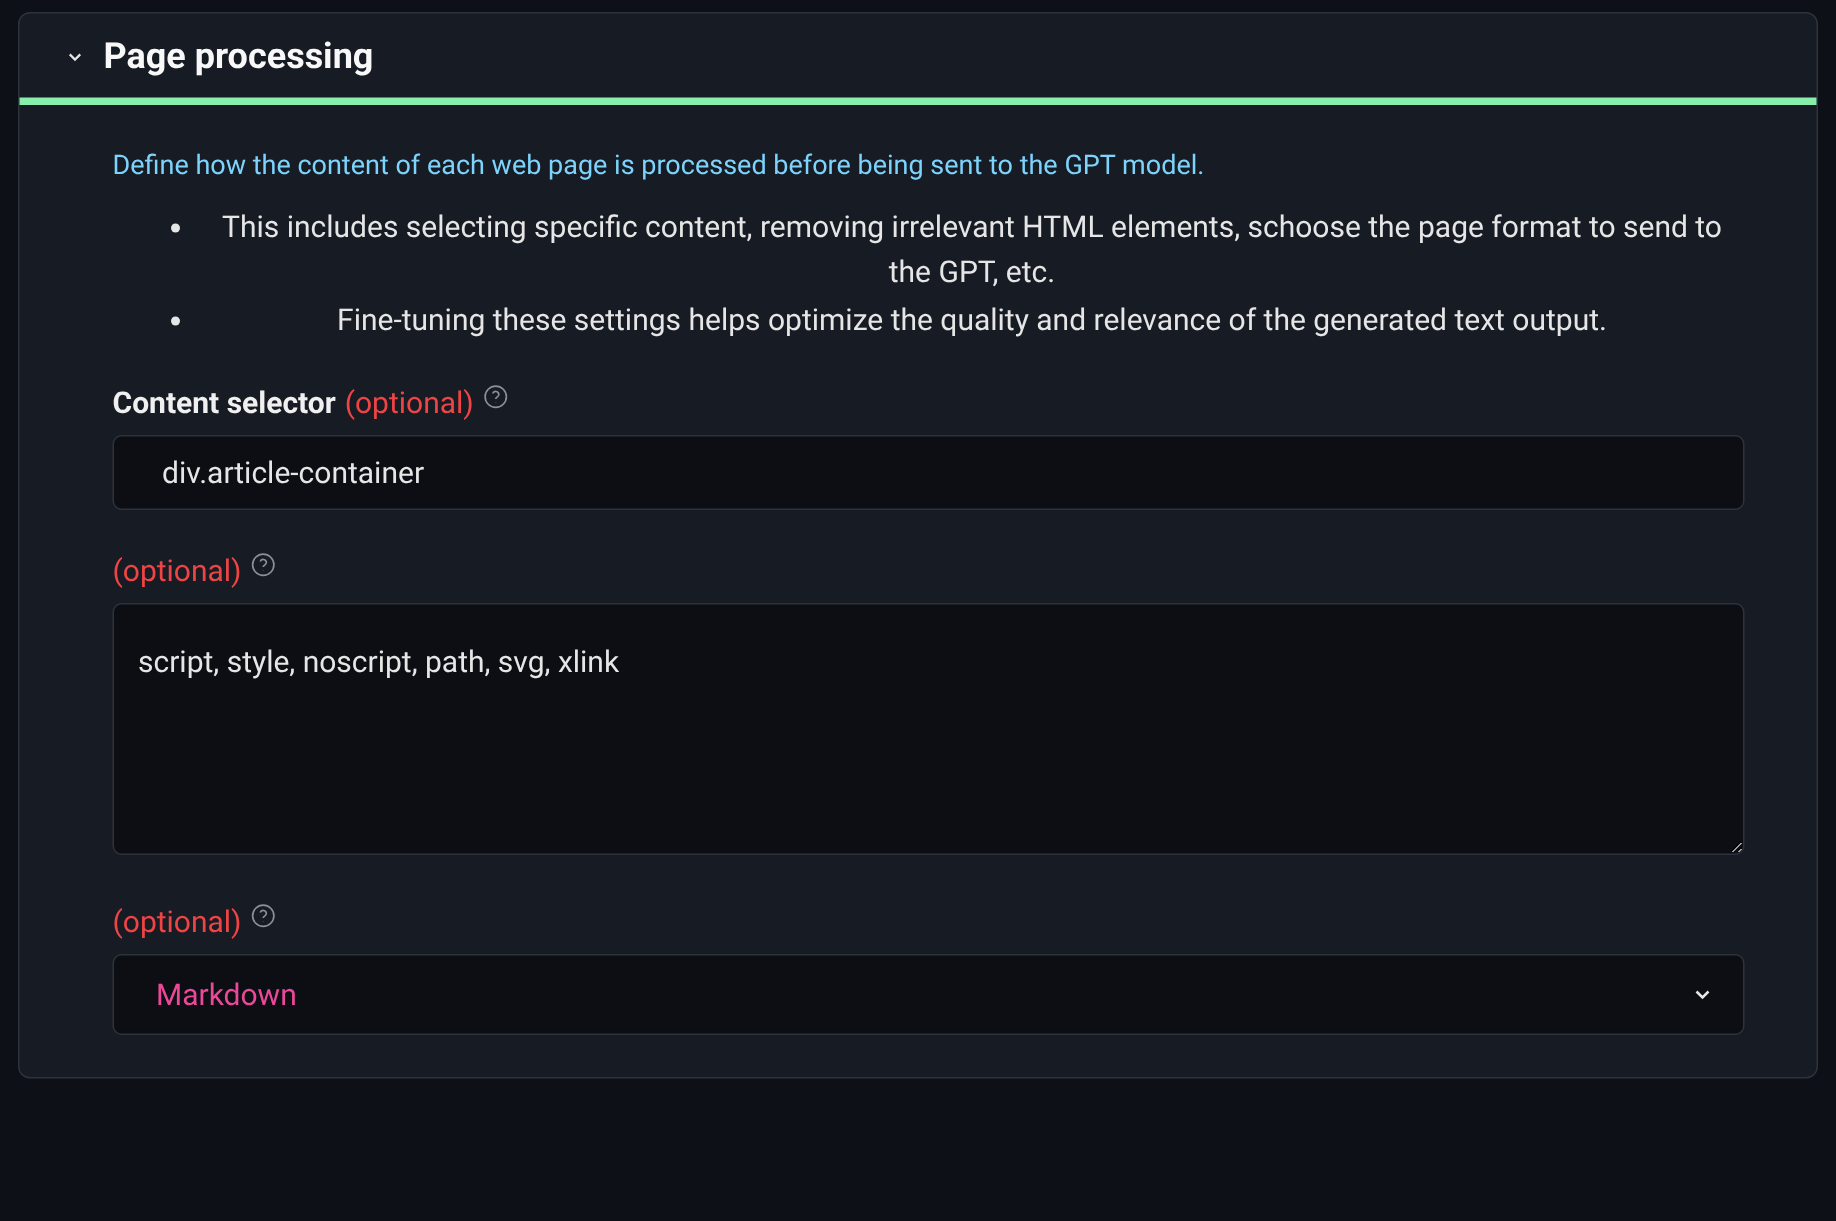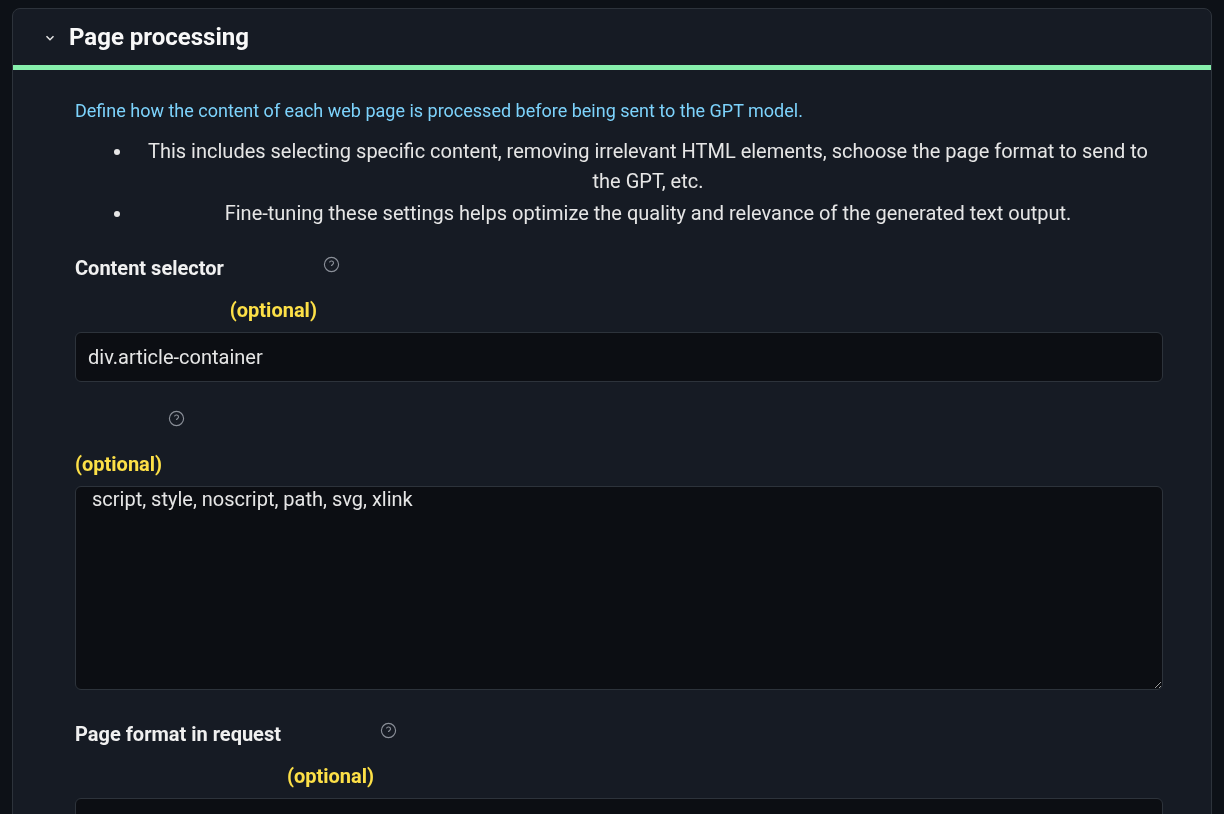--- a/index.html
+++ b/index.html
@@ -85,58 +85,57 @@
     }
     
     .field-label {
       font-size: 20px;
       font-weight: 700;
       color: #f0f0f0;
     }
     
     .optional-text {
       font-size: 20px;
-      color: #fde047;
-      font-weight: 700;
-      margin-top: 42px;
+      color: #ef4444;
+      font-weight: 400;
     }
     
     .help-icon {
       width: 17px;
       height: 17px;
       fill: none;
       stroke: #8a8f98;
       stroke-width: 1.6;
       margin-left: 0px;
       cursor: pointer;
     }
     
     .text-input {
       width: 100%;
       background-color: #0c0e13;
       border: 1px solid #2d333b;
       border-radius: 6px;
-      padding: 12px 12px;
+      padding: 12px 32px;
       font-size: 20px;
       color: #e6e6e6;
       font-family: inherit;
       outline: none;
     }
     
     .textarea-input {
       width: 100%;
       background-color: #0c0e13;
       border: 1px solid #2d333b;
       border-radius: 6px;
-      padding: 0 16px;
+      padding: 26px 16px;
       font-size: 20px;
       color: #e6e6e6;
       font-family: inherit;
       outline: none;
-      height: 204px;
+      height: 168px;
       resize: both;
     }
     
     .select-wrapper {
       position: relative;
       width: 100%;
     }
     
     .select-input {
       width: 100%;
@@ -206,21 +205,20 @@
           <circle cx="12" cy="12" r="10"></circle>
           <path d="M9.1 9a3 3 0 0 1 5.82 1c0 2-3 2.5-3 4"></path>
           <line x1="12" y1="17.5" x2="12" y2="17.6"></line>
         </svg>
       </div>
       <textarea class="textarea-input" style="">script, style, noscript, path, svg, xlink</textarea>
     </div>
 
     <div class="field-group">
       <div class="field-label-row">
-        <span class="field-label">Page format in request</span>
         <span class="optional-text">(optional)</span>
         <svg class="help-icon" viewBox="0 0 24 24">
           <circle cx="12" cy="12" r="10"></circle>
           <path d="M9.1 9a3 3 0 0 1 5.82 1c0 2-3 2.5-3 4"></path>
           <line x1="12" y1="17.5" x2="12" y2="17.6"></line>
         </svg>
       </div>
       <div class="select-wrapper">
         <div class="select-input">Markdown</div>
         <svg class="select-chevron" viewBox="0 0 24 24">

